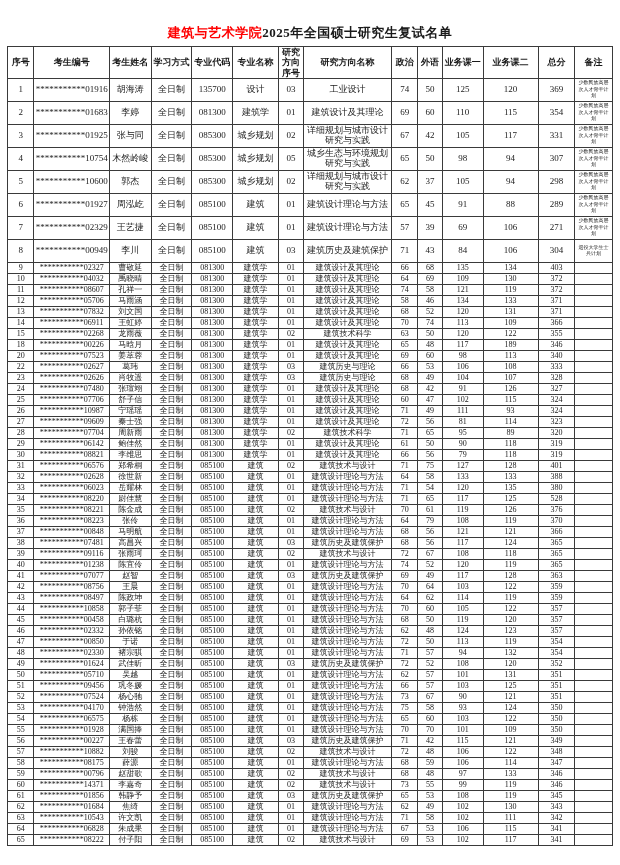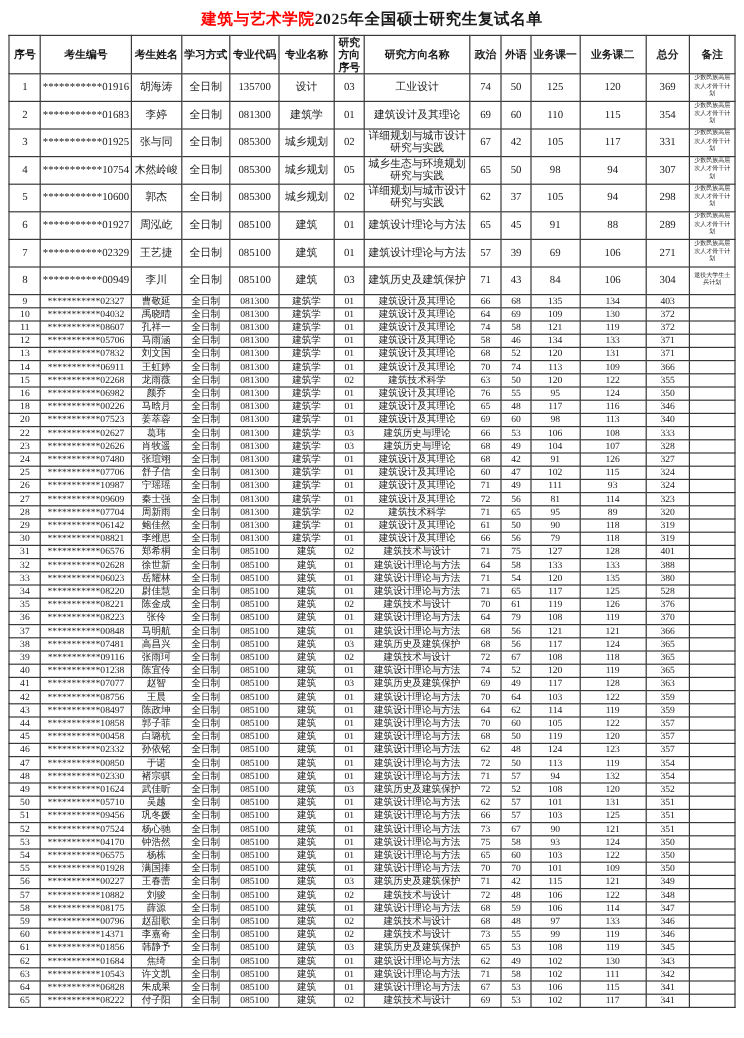--- a/index.html
+++ b/index.html
@@ -3,21 +3,21 @@
 <meta charset="utf-8">
 <style>
   html,body{margin:0;padding:0;background:#ffffff;}
   body{
     width:620px;height:865px;overflow:hidden;
     font-family:"Liberation Serif","DejaVu Serif",serif;
     color:#1a1a1a;
   }
   .page{width:620px;height:865px;}
   .doc-title{
-    margin:0;padding-top:7px;padding-bottom:4px;
+    margin:0;padding-top:24px;padding-bottom:4px;
     text-align:center;font-size:13px;font-weight:bold;letter-spacing:.5px;
   }
   table.roster{
     border-collapse:collapse;table-layout:fixed;
     margin:0 auto;width:606px;
   }
   .roster th,.roster td{
     border:1px solid #3a3a3a;
     text-align:center;vertical-align:middle;
     padding:0 1px;overflow:hidden;word-break:break-all;
@@ -307,48 +307,32 @@
           <td>02</td>
           <td>建筑技术科学</td>
           <td class="num">63</td>
           <td class="num">50</td>
           <td class="num">120</td>
           <td class="num">122</td>
           <td class="num">355</td>
           <td class="remark"></td>
         </tr>
         <tr class="short">
-          <td class="num">16</td>
-          <td>***********06982</td>
-          <td>颜乔</td>
-          <td>全日制</td>
-          <td>081300</td>
-          <td>建筑学</td>
-          <td>01</td>
-          <td>建筑设计及其理论</td>
-          <td class="num">76</td>
-          <td class="num">55</td>
-          <td class="num">95</td>
-          <td class="num">124</td>
-          <td class="num">350</td>
-          <td class="remark"></td>
-        </tr>
-        <tr class="short">
           <td class="num">18</td>
           <td>***********00226</td>
           <td>马晗月</td>
           <td>全日制</td>
           <td>081300</td>
           <td>建筑学</td>
           <td>01</td>
           <td>建筑设计及其理论</td>
           <td class="num">65</td>
           <td class="num">48</td>
           <td class="num">117</td>
-          <td class="num">116</td>
+          <td class="num">189</td>
           <td class="num">346</td>
           <td class="remark"></td>
         </tr>
         <tr class="short">
           <td class="num">20</td>
           <td>***********07523</td>
           <td>姜萃蓉</td>
           <td>全日制</td>
           <td>081300</td>
           <td>建筑学</td>

